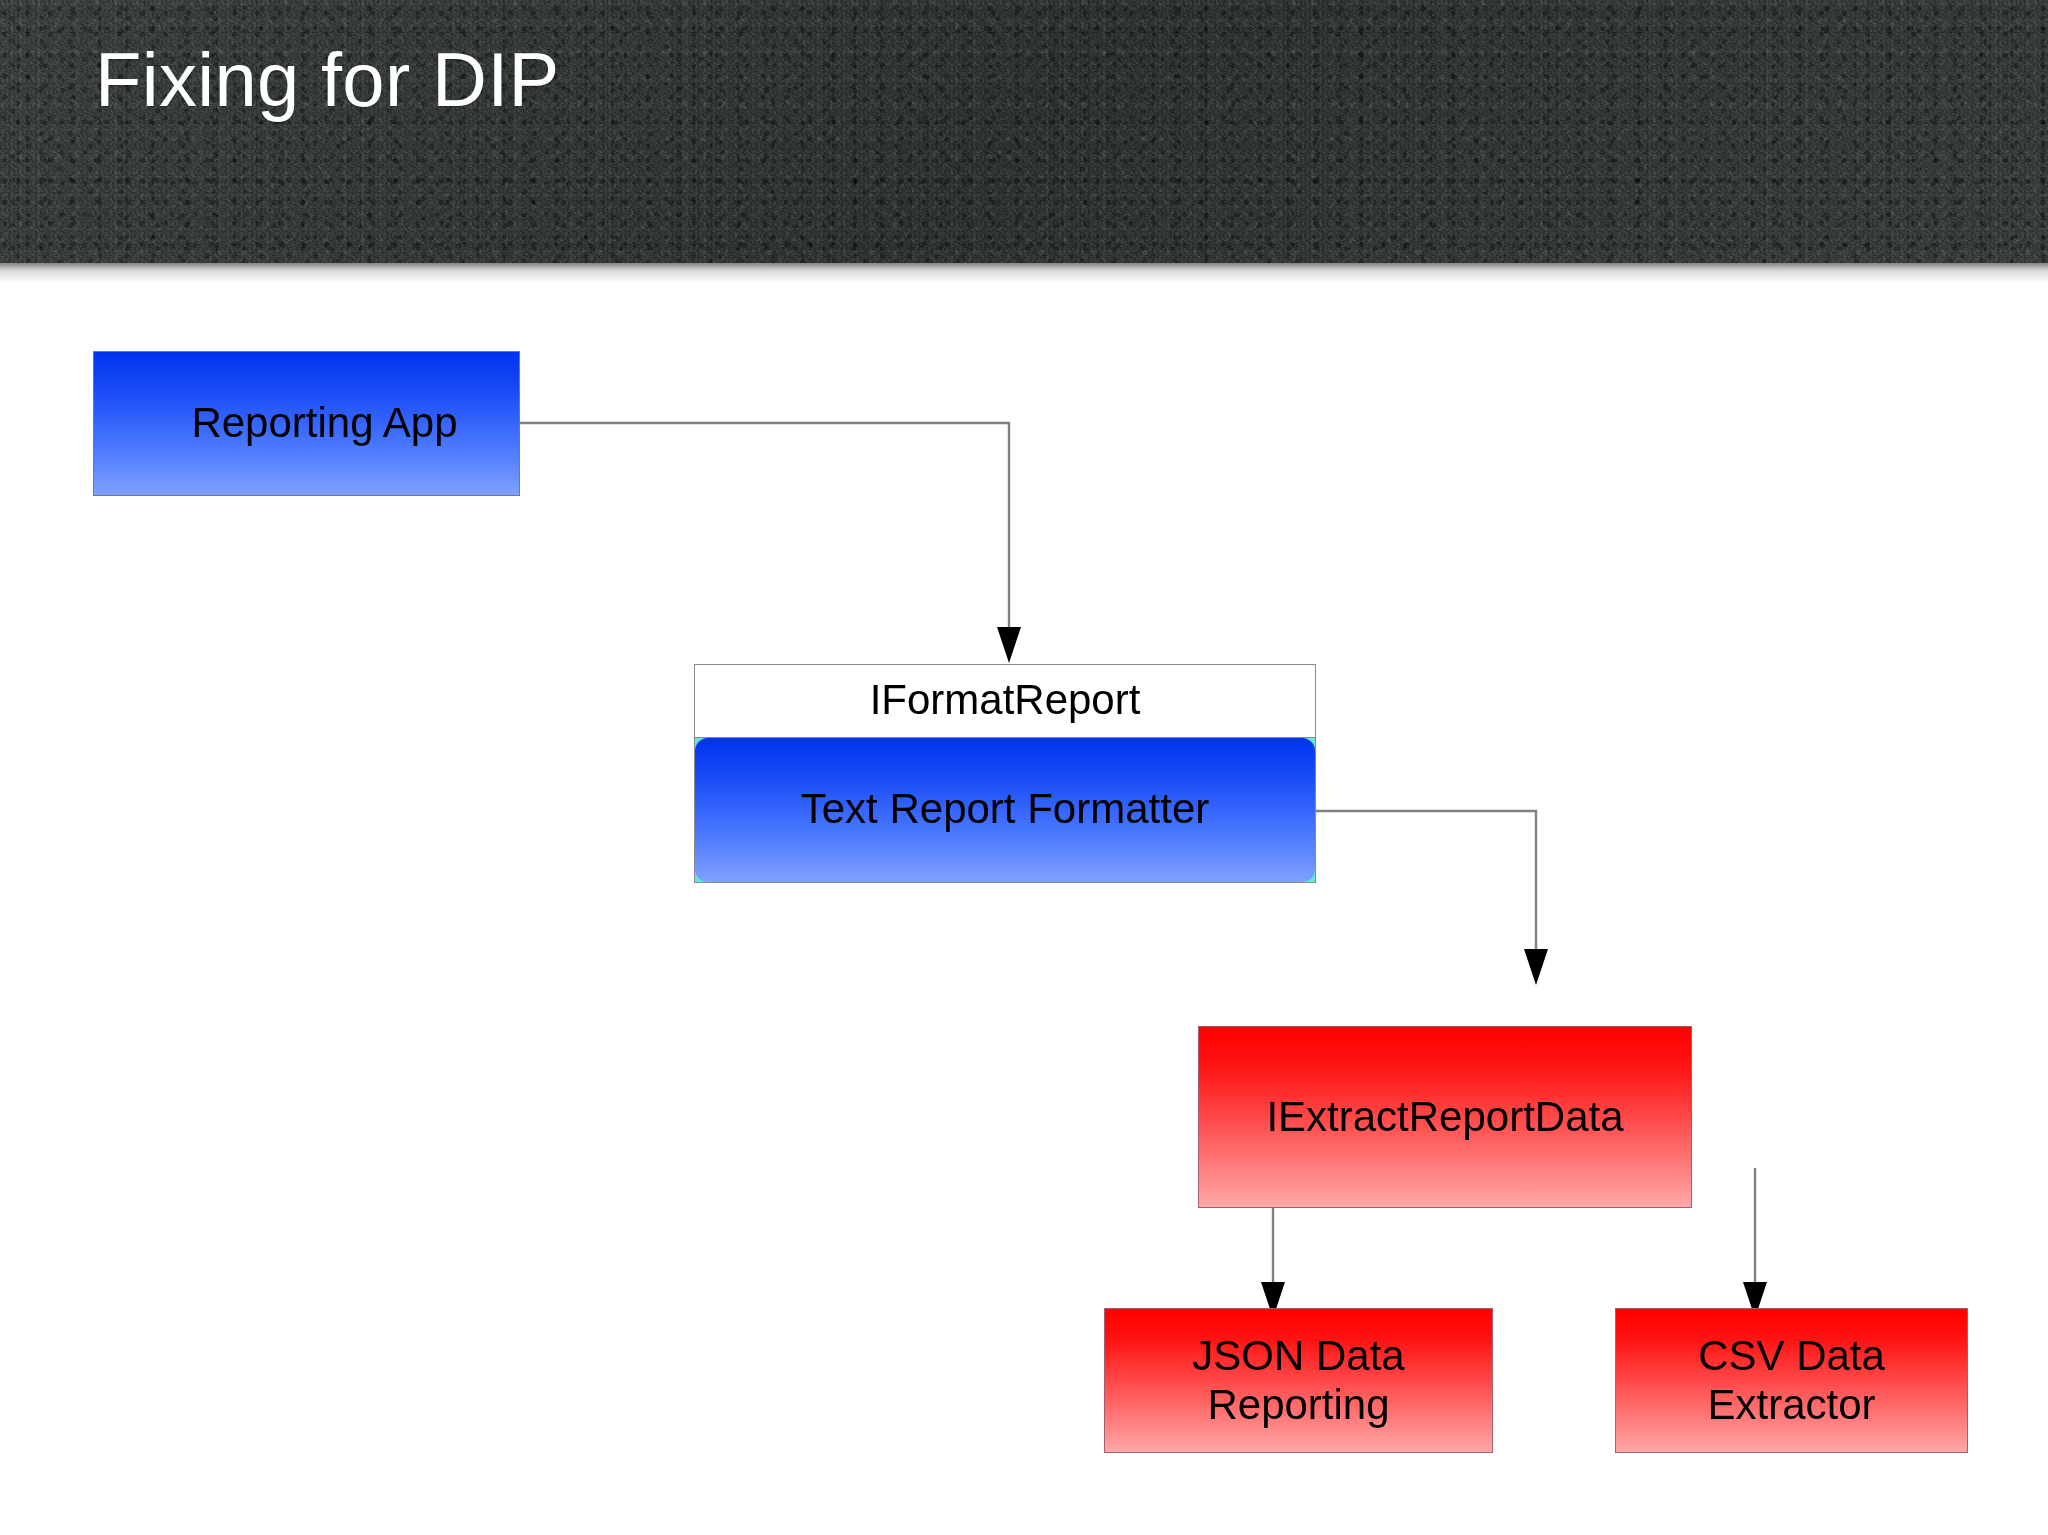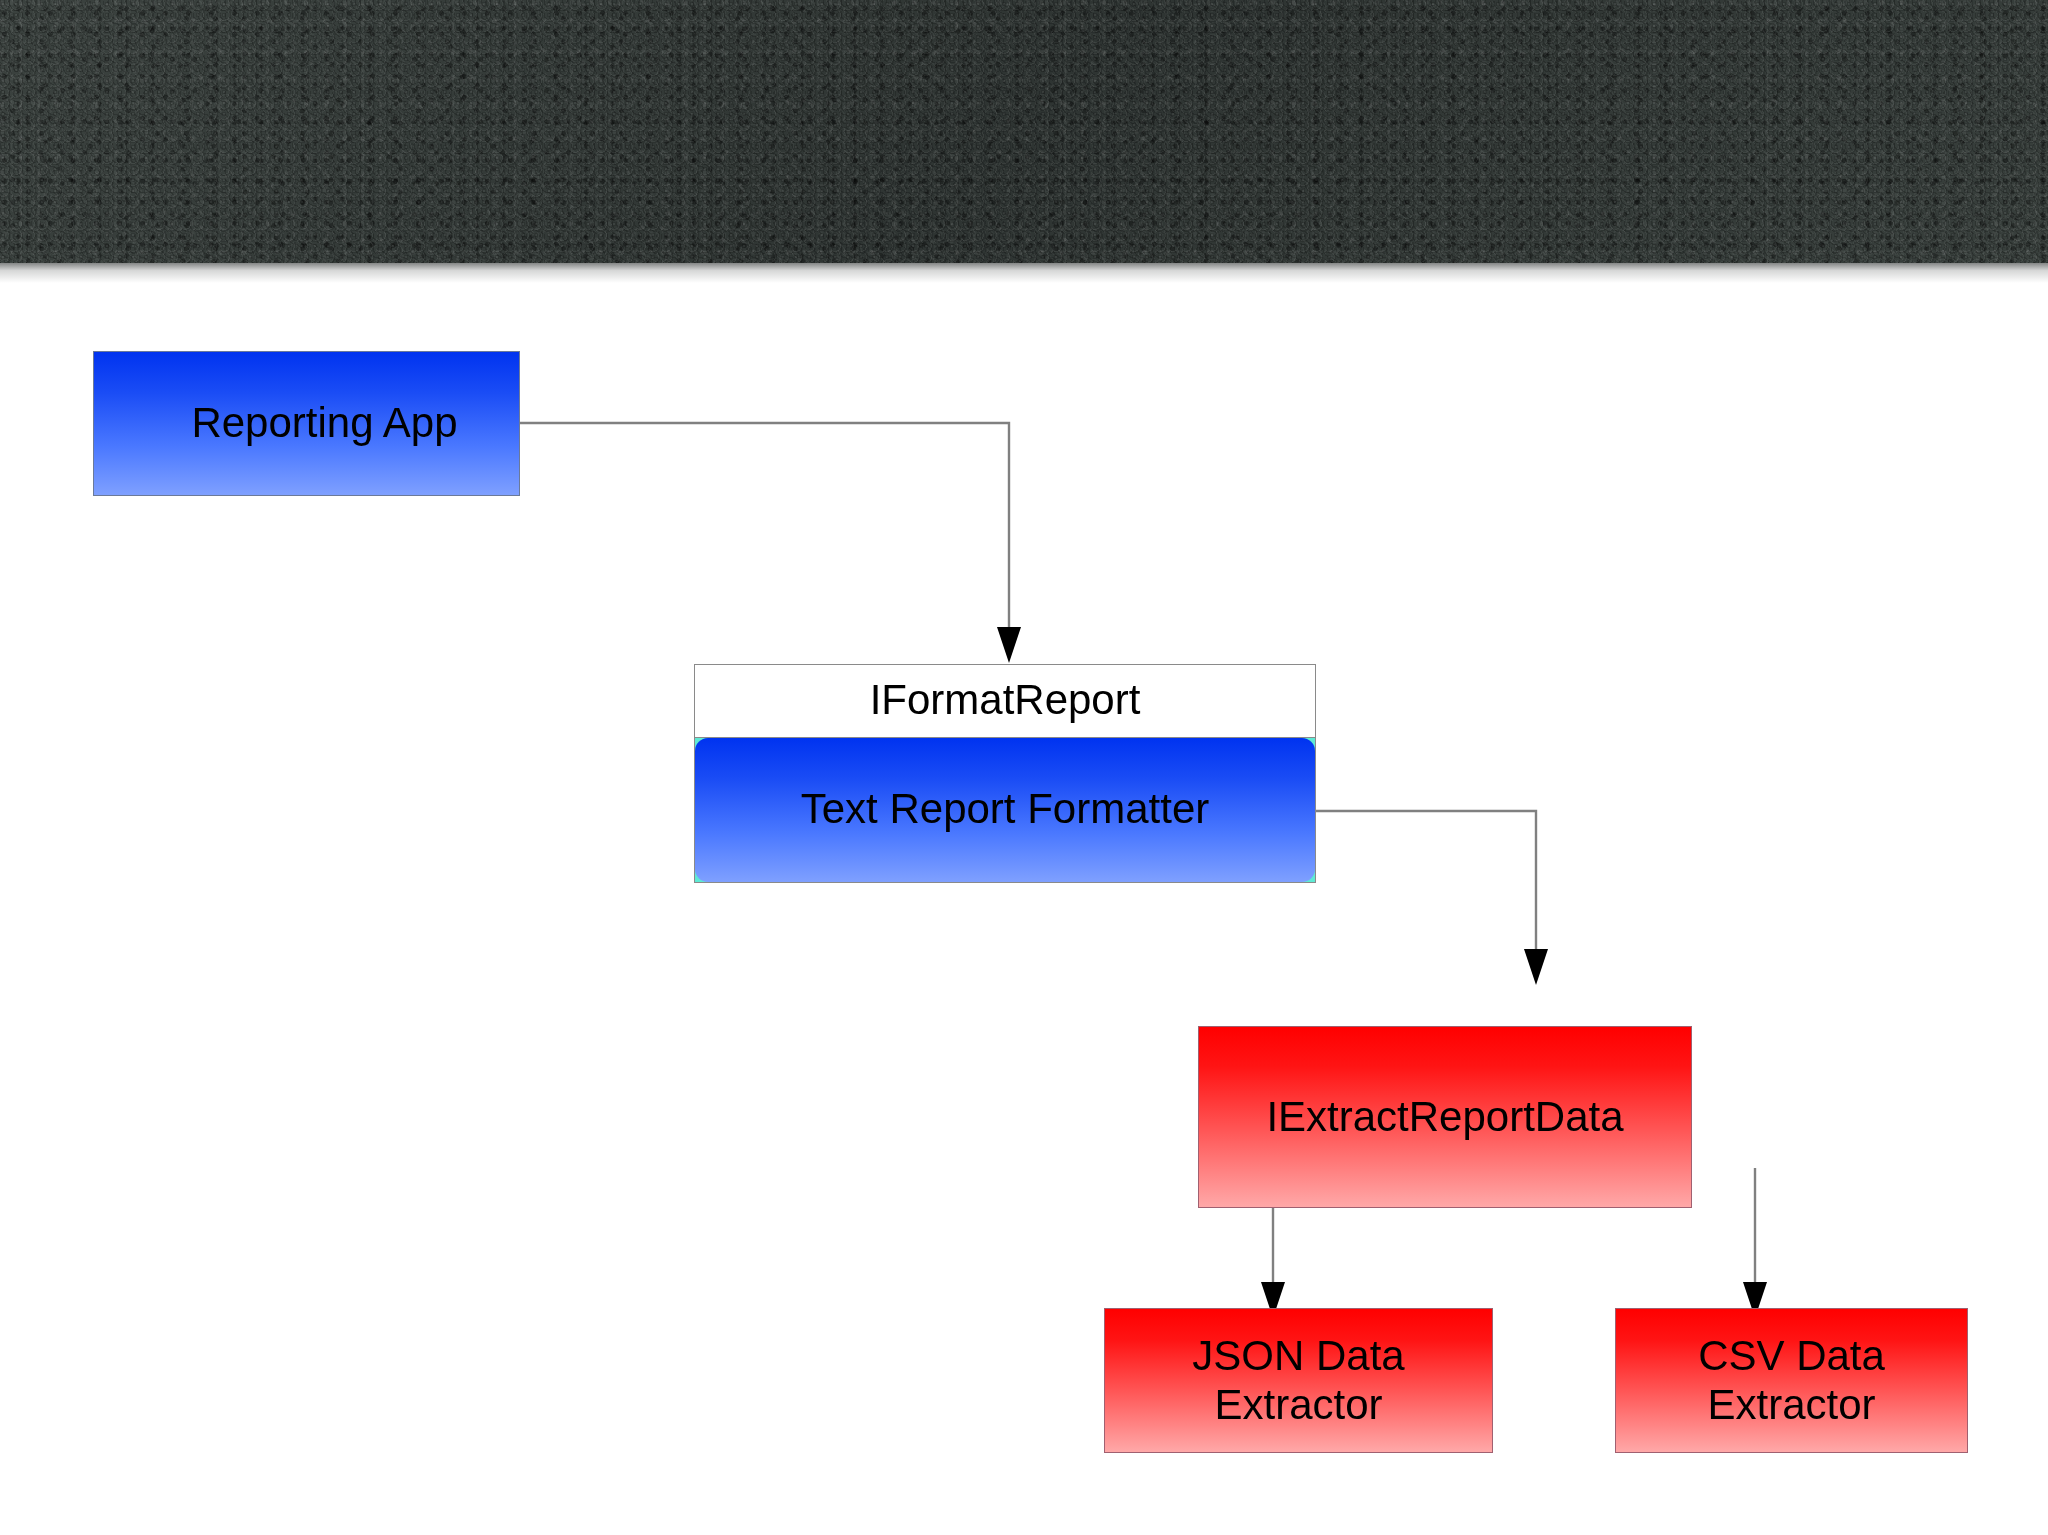--- a/index.html
+++ b/index.html
@@ -171,20 +171,21 @@
 </style>
 </head>
 <body>
 
 <div id="slide">
 
   <div id="header-band">
     <div id="header-noise"></div>
   </div>
   <div id="header-shadow"></div>
+  <div id="slide-title">Fixing for DIP</div>
 
   <div id="diagram">
 
     <svg id="connector-layer" viewBox="0 0 2048 1535" width="2048" height="1535" xmlns="http://www.w3.org/2000/svg">
       <defs>
         <marker id="arrowhead" markerWidth="12" markerHeight="12" refX="1.2" refY="6" orient="auto" markerUnits="userSpaceOnUse">
           <path d="M 0 0 L 0 12 L 11 6 z" fill="#000000"></path>
         </marker>
       </defs>
 
@@ -221,21 +222,21 @@
         <div class="node-label">Text Report Formatter</div>
       </div>
     </div>
 
     <div class="node" id="node-extract-iface">
       <div class="node-label">IExtractReportData</div>
     </div>
 
     <div class="node" id="node-json">
       <div class="node-label">JSON Data
-Extractor</div>
+Reporting</div>
     </div>
 
     <div class="node" id="node-csv">
       <div class="node-label">CSV Data
 Extractor</div>
     </div>
 
   </div>
 </div>
 

